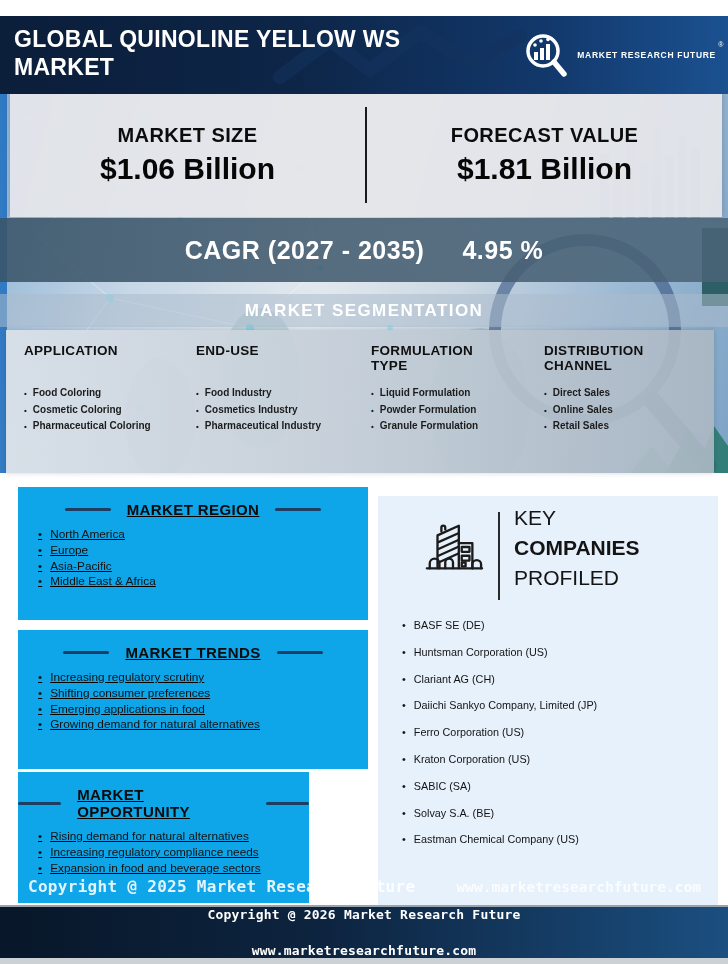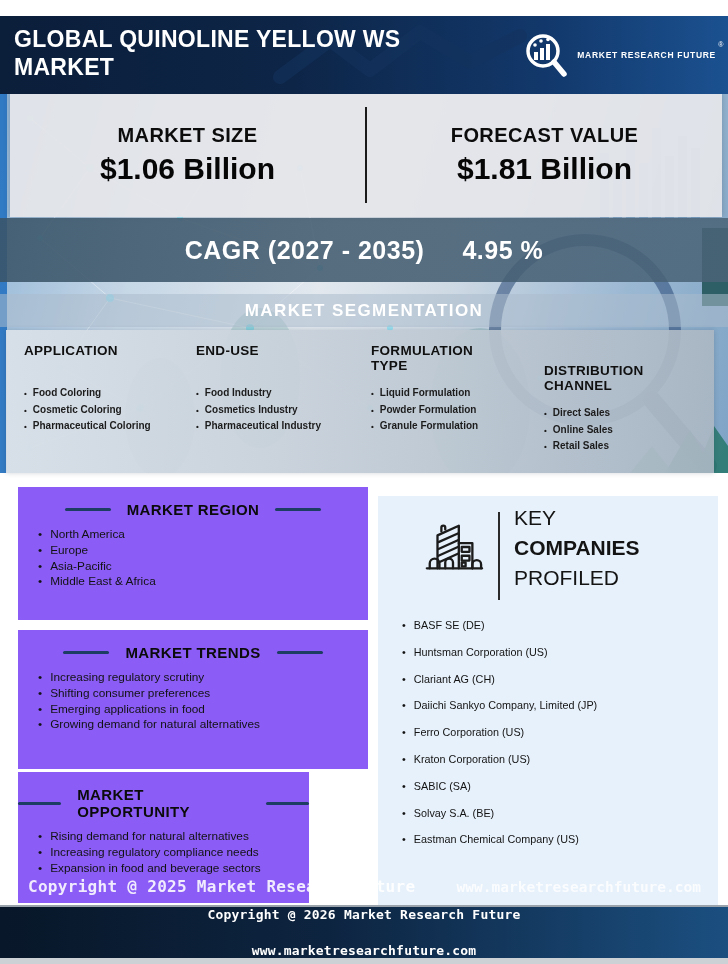--- a/index.html
+++ b/index.html
@@ -41,29 +41,29 @@
   .seg-title-band { position:absolute; left:0; top:294px; width:728px; height:33px; z-index:2;
     background:rgba(172,188,204,.55); display:flex; align-items:center; justify-content:center; }
   .seg-title-band span { color:#ffffff; font-size:17px; font-weight:bold; letter-spacing:1.4px; }
   .seg-panel { position:absolute; left:6px; top:330px; width:708px; height:143px; z-index:2;
     background:linear-gradient(90deg,rgba(217,224,232,.95) 0%,rgba(193,203,213,.92) 55%,rgba(172,184,196,.90) 100%);
     box-shadow:0 0 5px rgba(30,40,60,.2); }
   .segcol { position:absolute; top:14px; }
   .segcol-0 { left:18px;  width:160px; }
   .segcol-1 { left:190px; width:165px; }
   .segcol-2 { left:365px; width:125px; }
-  .segcol-3 { left:538px; width:128px;margin-top:20px; }
+  .segcol-3 { left:538px; width:128px; }
   .segcol h3 { font-size:13.5px; line-height:14.5px; font-weight:bold; color:#101010;
     letter-spacing:.3px; min-height:33px; }
   .segcol ul { list-style:none; margin-top:8px; font-size:10px; line-height:15.6px; color:#1c1c1c;font-weight:bold; }
   .segcol li::before { content:"•"; margin-right:6px; font-size:8px; }
 
   
   .content-bg { position:absolute; left:0; top:473px; width:728px; height:432px; background:#ffffff; z-index:2; }
-  .panel { position:absolute; background:#8b5cf6; z-index:3; }
+  .panel { position:absolute; background:#0ea5e9; z-index:3;text-decoration:underline; }
   .panel-region      { left:18px; top:487px; width:350px; height:133px; }
   .panel-trends      { left:18px; top:630px; width:350px; height:139px; }
   .panel-opportunity { left:18px; top:772px; width:291px; height:131px; }
   .panel-title-row { display:flex; align-items:center; justify-content:center; gap:16px; padding-top:14px; }
   .dash { width:46px; height:3px; background:#1d3d63; border-radius:2px; }
   .panel-title { font-size:15px; font-weight:bold; color:#0b0b0b; letter-spacing:.4px; }
   .panel ul { list-style:none; margin:9px 0 0; padding:0 12px 0 20px; font-size:11.8px; line-height:15.8px; color:#121212; }
   .panel li::before { content:"•"; margin-right:8px; }
 
   .panel-companies { left:378px; top:496px; width:340px; height:483px; background:#e7f1fb; z-index:3; position:absolute; }

